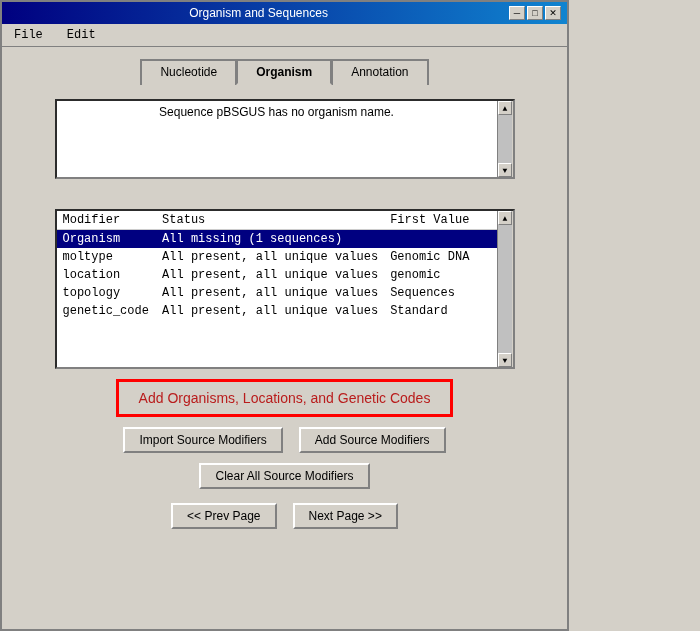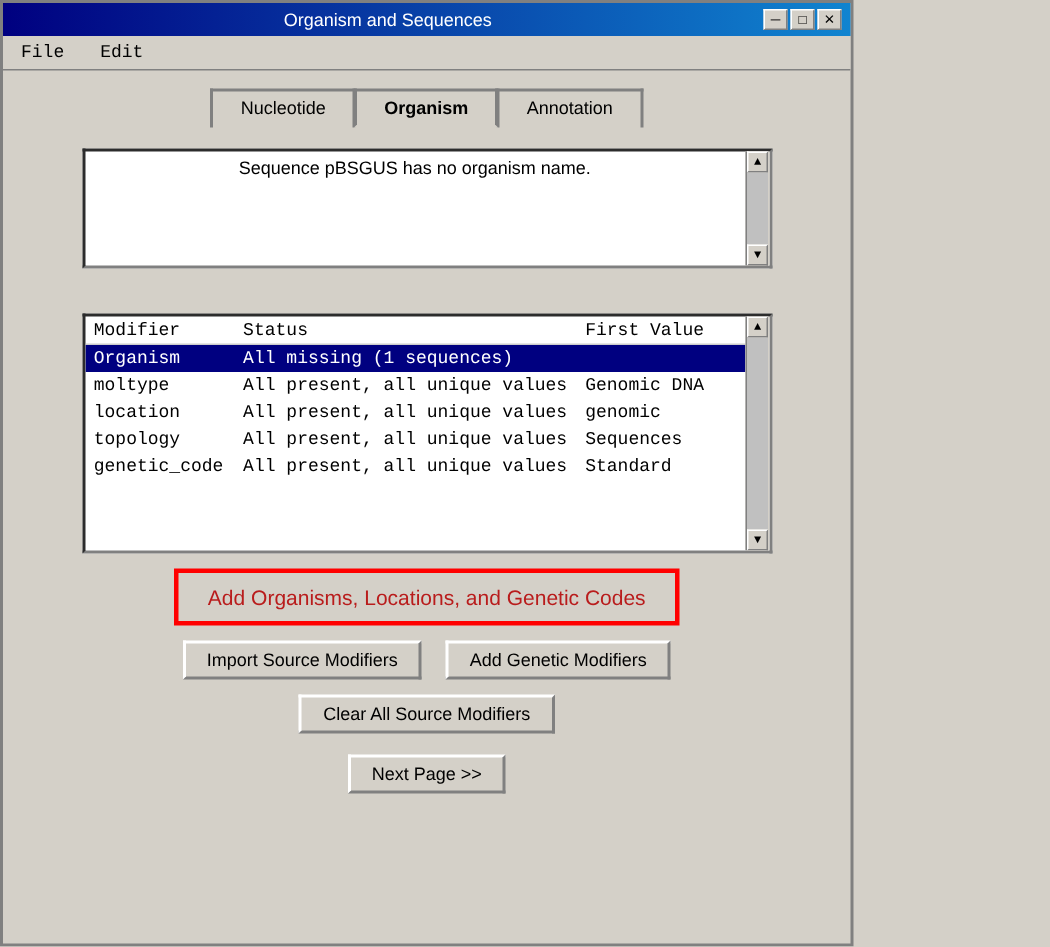--- a/index.html
+++ b/index.html
@@ -290,23 +290,24 @@
         <div class="scrollbar-btn">▲</div>
         <div class="scrollbar-track"></div>
         <div class="scrollbar-btn">▼</div>
       </div>
     </div>
 
     <button class="btn-large-red">Add Organisms, Locations, and Genetic Codes</button>
 
     <div class="buttons-row">
       <button class="btn-normal">Import Source Modifiers</button>
-      <button class="btn-normal">Add Genetic Modifiers</button>
+      <button class="btn-normal">Add Source Modifiers</button>
     </div>
 
     <button class="btn-normal">Clear All Source Modifiers</button>
 
     <div class="nav-row">
+      <button class="btn-normal">&lt;&lt; Prev Page</button>
       <button class="btn-normal">Next Page &gt;&gt;</button>
     </div>
 
   </div>
 </div>
 
 </body></html>

